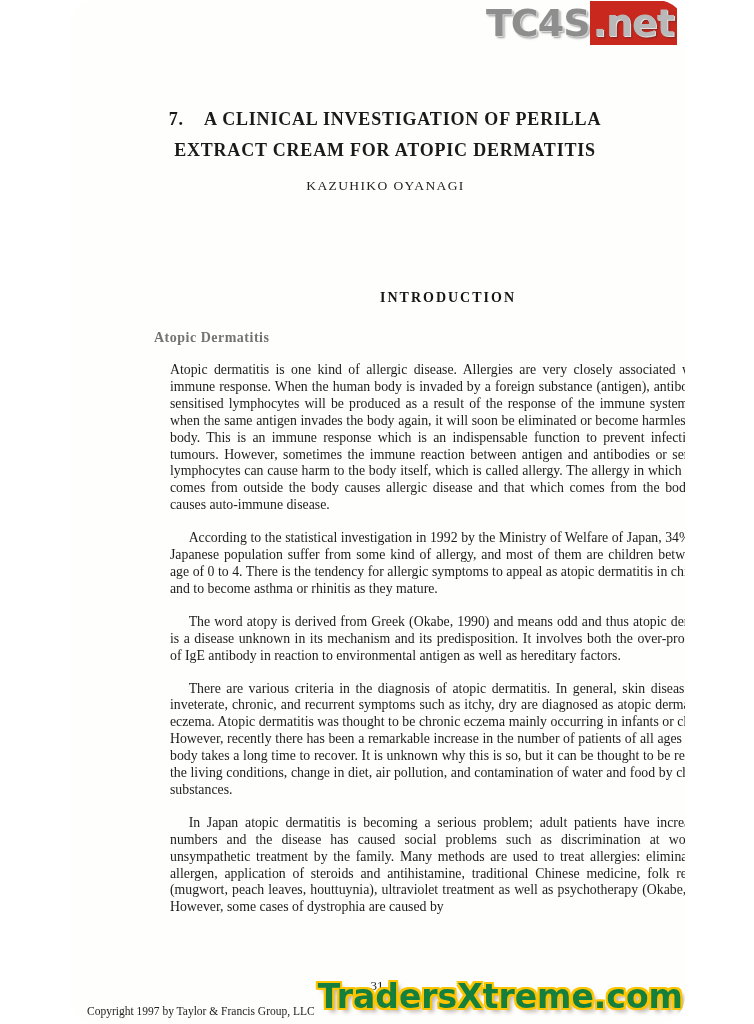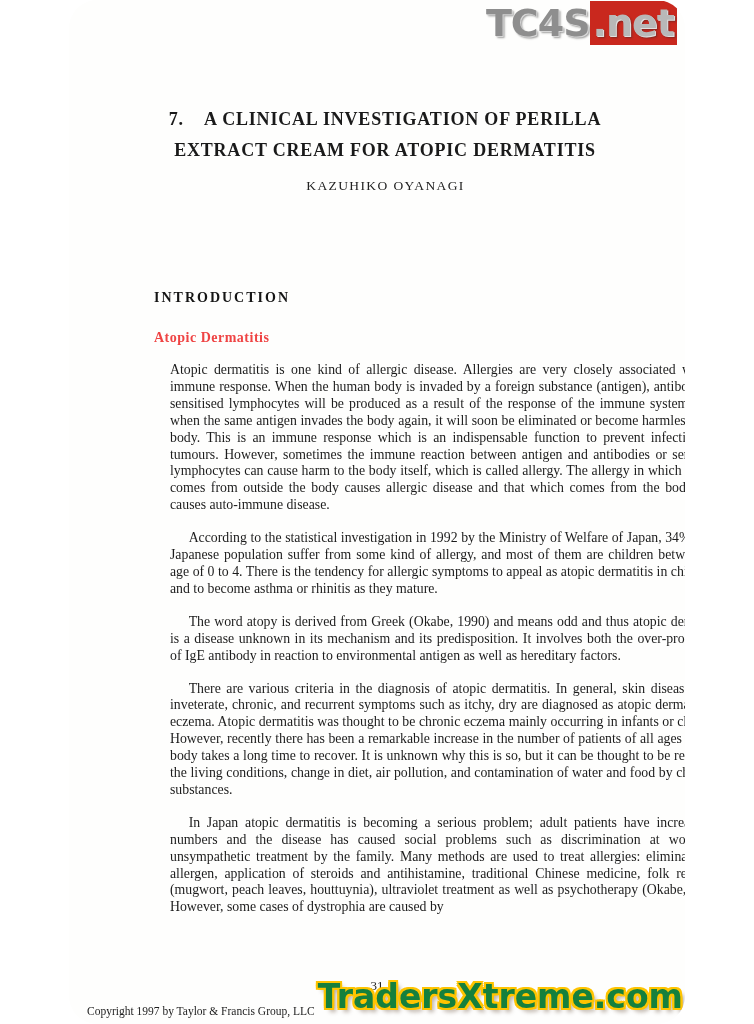--- a/index.html
+++ b/index.html
@@ -28,25 +28,25 @@
   }
   .affiliation {
     position: absolute; top: 210px; left: 0; right: 0; text-align: center;
     font-style: italic; font-size: 14.5px; color: #242424; letter-spacing: 0.2px;
   }
 
   
   .content { position: absolute; top: 290px; left: 85px; width: 588px; }
   .intro-heading {
     font-size: 14px; font-weight: bold; letter-spacing: 2px;
-    color: #151515; margin: 0 0 24px 0;
+    color: #151515; margin: 0 0 24px 0; text-align: center;
   }
   .sub-heading {
     font-size: 14px; font-weight: bold; letter-spacing: 0.5px;
-    color: #ef4444; margin: 0 0 13px 0;
+    color: #737373; margin: 0 0 13px 0;
   }
   .content p {
     margin: 16px; font-size: 13.8px; line-height: 16.9px;
     text-align: justify; color: #1c1c1c;
   }
   .content p.indent { text-indent: 1.35em; }
 
   
   .page-number {
     position: absolute; bottom: 30px; left: 0; right: 0;

